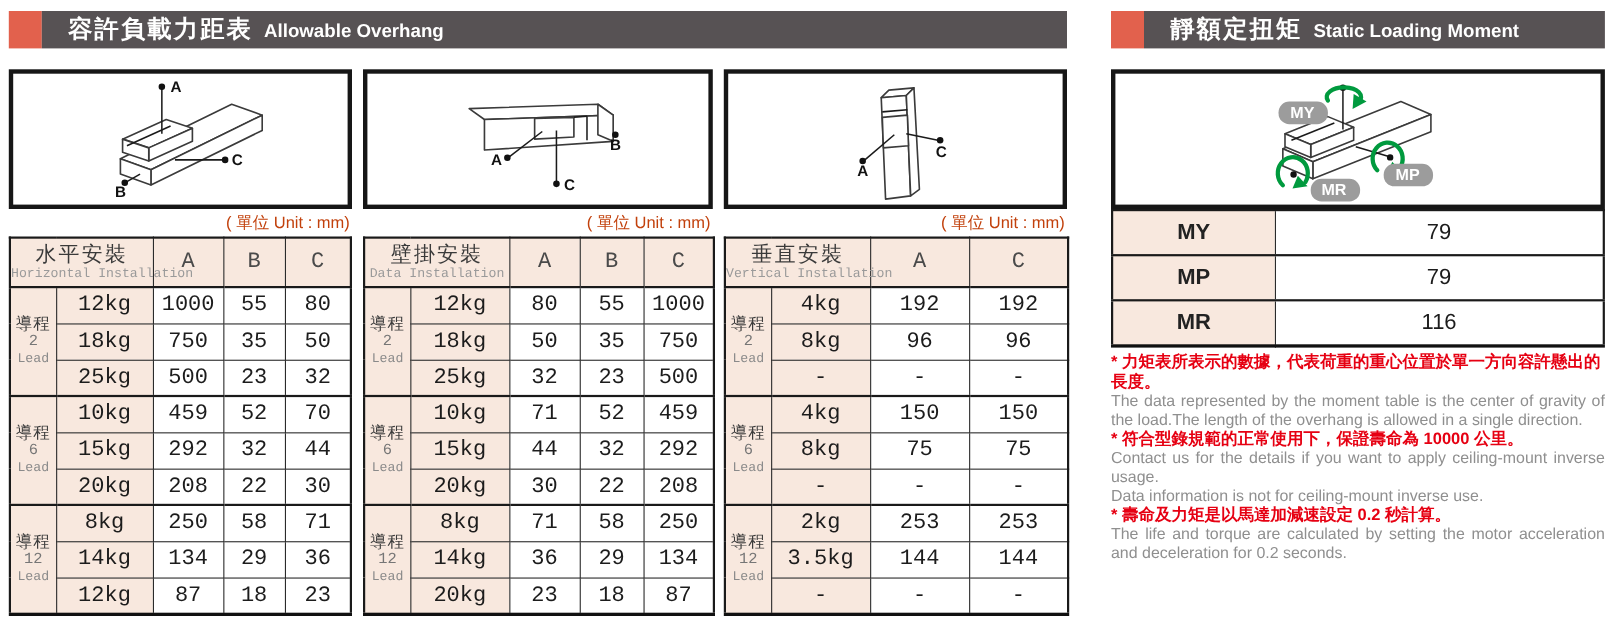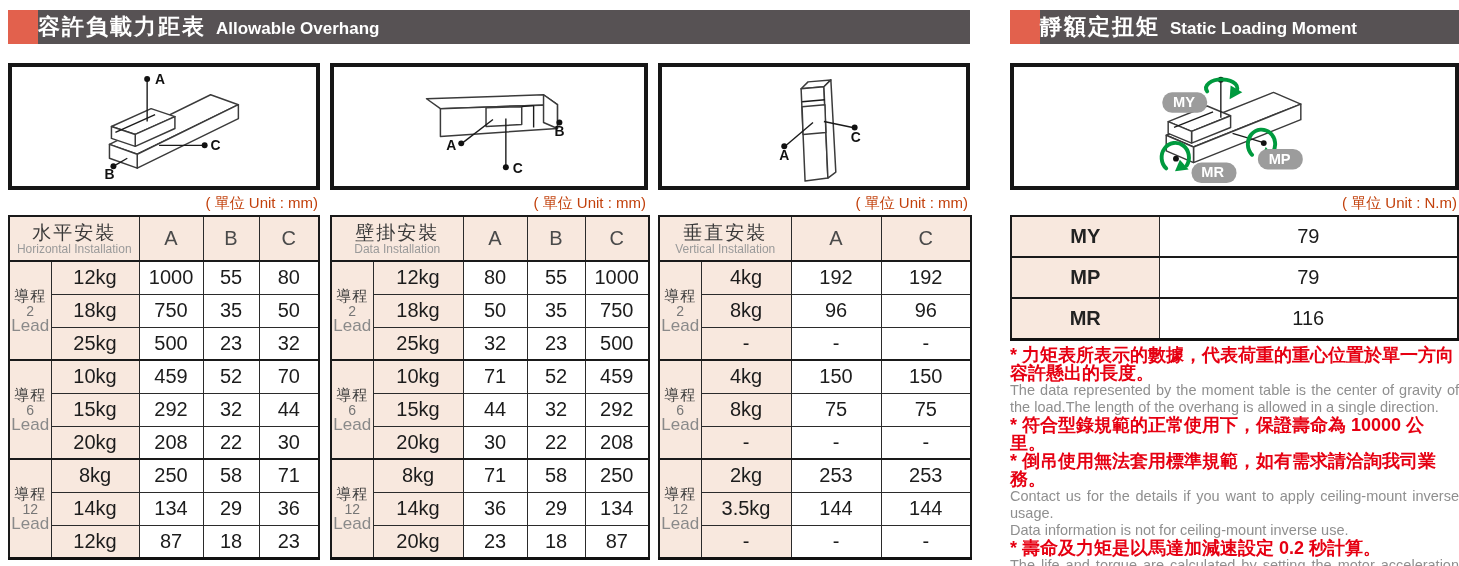--- a/index.html
+++ b/index.html
@@ -11,58 +11,58 @@
   body{width:1459px;height:566px;background:#fff;position:relative;overflow:hidden;
        font-family:"Liberation Sans", sans-serif;color:var(--ink);}
   .section{position:absolute;top:10px;}
   .section-left{left:8px;width:962px;}
   .section-right{left:1010px;width:449px;}
 
   
   .hdr{display:flex;height:34px;}
   .hdr-sq{width:30px;background:var(--red);}
   .hdr-bar{flex:1;background:var(--bar);color:#fff;display:flex;align-items:baseline;
-           gap:10px;}
+           padding-left:24px;gap:10px;}
   .hdr-zh{font-size:22px;font-weight:bold;letter-spacing:2px;line-height:34px;}
   .hdr-en{font-size:17px;font-weight:bold;}
 
   .panels{display:flex;justify-content:space-between;margin-top:19px;}
   .panel{width:312px;}
   .panel.mid{width:318px;}
 
   .diagram-box{border:4px solid #161616;height:127px;background:#fff;}
   .diagram-box svg{display:block;width:100%;height:100%;}
 
   .unit{tex;text-align:right;font-size:15px;color:#c2410c;margin:3px 2px 3px 0;height:19px;line-height:19px;}
 
   
   table{border-collapse:collapse;width:100%;table-layout:fixed;}
-  .ov-table{border:2px solid #1a1a1a;border-bottom:3px solid #111;}
+  .ov-table{border:2px solid #1a1a1a;border-bottom:3px solid #111;font-family:Liberation Mono, monospace;}
   .ov-table th,.ov-table td{border:1px solid #2b2b2b;text-align:center;vertical-align:middle;padding:0;}
   .ov-table .head th{background:var(--pink);height:45px;border-bottom:2px solid #1a1a1a;}
   .tzh{font-size:19px;font-weight:normal;color:#3a3a3a;letter-spacing:2px;line-height:21px;}
   .ten{font-size:12px;font-weight:normal;color:#9a9a9a;line-height:13px;white-space:nowrap;}
   .col-h{font-size:20px;color:#4a4a4a;font-weight:normal;}
   .ov-table td{height:33px;font-size:20px;color:#1c1c1c;background:#fff;}
   .ov-table td.load{background:var(--pink);}
   .ov-table td.lead-cell{background:var(--pink);padding:2px 0;}
   .lz{font-size:15px;color:#3c3c3c;line-height:16px;letter-spacing:1px;}
   .ln{font-size:14px;color:#767676;line-height:15px;}
-  .le{font-size:17px;color:#8a8a8a;line-height:14px;}
+  .le{font-size:12px;color:#8a8a8a;line-height:14px;}
   .ov-table tr.gstart td{border-top:2px solid #1a1a1a;}
 
   
   .mo-table{border:2px solid #1a1a1a;border-bottom:3px solid #111;margin-top:0;}
   .mo-table td{border:1px solid #2b2b2b;text-align:center;vertical-align:middle;height:41px;font-size:20px;}
   .mo-table td.mo-label{background:var(--pink);font-weight:bold;color:#222;width:148px;border-bottom:2px solid #1a1a1a;}
   .mo-table td.mo-val{background:#fff;color:#1c1c1c;border-bottom:2px solid #1a1a1a;margin-top:10px;}
 
   
   .notes{margin-top:5px;}
-  .note-zh{color:var(--noteRed);font-size:18px;font-weight:bold;line-height:18px;}
+  .note-zh{color:var(--noteRed);font-size:15px;font-weight:bold;line-height:18px;}
   .note-en{color:var(--noteGray);font-size:14.5px;line-height:17px;text-align:justify;}
 
   
   .dline{stroke:#1a1a1a;stroke-width:1.4;}
   .shape{fill:#fff;stroke:#3b3b3b;stroke-width:1.5;stroke-linejoin:round;}
   .pdot{fill:#111;}
   .ptxt{font-family:"Liberation Sans",sans-serif;font-size:14px;font-weight:bold;fill:#111;}
   .badge{fill:var(--badge);}
   .btxt{font-family:"Liberation Sans",sans-serif;font-size:15px;font-weight:bold;fill:#fff;}
   .garc{fill:none;stroke:var(--green);stroke-width:4;stroke-linecap:round;}
@@ -449,21 +449,20 @@
       <rect class="badge" x="244" y="84" width="46" height="21" rx="10"></rect>
       <text class="btxt" x="255" y="99">MP</text>
 
       <circle class="pdot" cx="160" cy="94" r="3"></circle>
       <path class="garc" d="M 150 104 A 14 15 0 1 1 171 101"></path>
       <polygon class="ghead" points="164,95 173,105 159,107"></polygon>
       <rect class="badge" x="176" y="98" width="46" height="21" rx="10"></rect>
       <text class="btxt" x="186" y="113">MR</text>
     </svg>
   </div>
-  <div class="unit">( 單位 Unit : N.m)</div>
 
   <table class="mo-table">
     <colgroup>
         <col style="width:148px">
         <col>
       </colgroup>
     <tbody>
         <tr>
       <td class="mo-label">MY</td>
       <td class="mo-val">79</td>
@@ -481,21 +480,20 @@
 
   <div class="notes">
     <div class="note">
       <div class="note-zh">* 力矩表所表示的數據，代表荷重的重心位置於單一方向容許懸出的長度。</div>
       <div class="note-en">The data represented by the moment table is the center of gravity of the load.The length of the overhang is allowed in a single direction.</div>
     </div>
     <div class="note">
       <div class="note-zh">* 符合型錄規範的正常使用下，保證壽命為 10000 公里。</div>
     </div>
     <div class="note">
-      <div class="note-zh">* 倒吊使用無法套用標準規範，如有需求請洽詢我司業務。</div>
       <div class="note-en">Contact us for the details if you want to apply ceiling-mount inverse usage.</div>
       <div class="note-en">Data information is not for ceiling-mount inverse use.</div>
     </div>
     <div class="note">
       <div class="note-zh">* 壽命及力矩是以馬達加減速設定 0.2 秒計算。</div>
       <div class="note-en">The life and torque are calculated by setting the motor acceleration and deceleration for 0.2 seconds.</div>
     </div>
   </div>
 
 </div>

